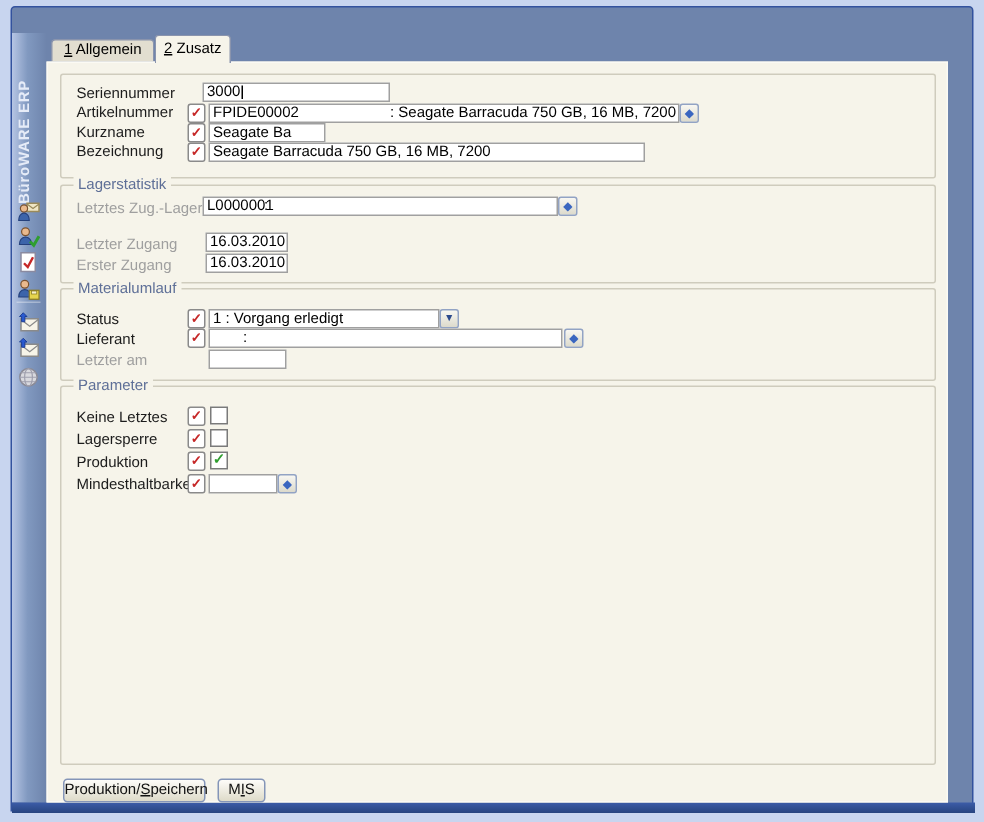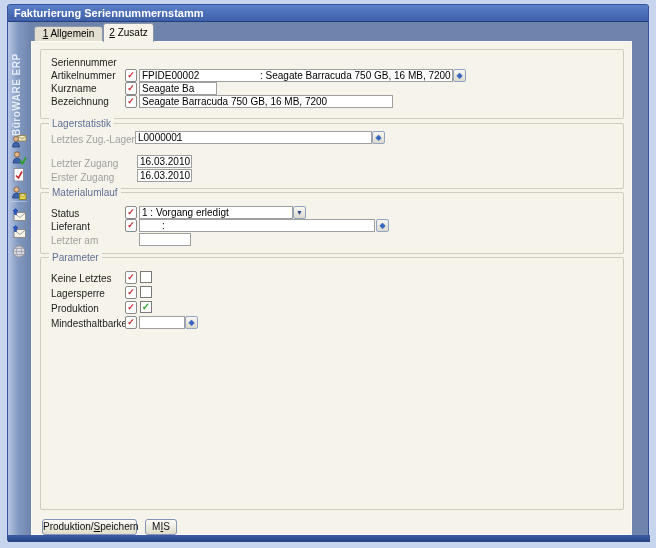--- a/index.html
+++ b/index.html
@@ -60,23 +60,20 @@
   .btn .accel { text-decoration: underline; }
   .bottomstrip { position: absolute; left: 0; top: 530px; width: 642px; height: 7px;
                  background: linear-gradient(#3c5ca8, #27447f); }
 </style>
 </head>
 <body>
 
 <div class="screen">
   <div class="window">
 
-    <div class="titlebar">
-      <span>Fakturierung Seriennummernstamm</span>
-    </div>
 
     <div class="sidebar">
       <div class="brand">BüroWARE ERP</div>
 
       <div class="side-icon" style="top:111px">
         <svg width="16" height="16" viewBox="0 0 16 16">
           <rect x="7" y="2.5" width="8" height="5.5" fill="#efe6c4" stroke="#9a8a5a" stroke-width="1"></rect>
           <path d="M7 3 L11 6 L15 3" fill="none" stroke="#9a8a5a" stroke-width="0.8"></path>
           <circle cx="5" cy="6" r="2.4" fill="#e9b98d" stroke="#7a5230" stroke-width="0.8"></circle>
           <path d="M1.5 14 Q1.5 9.5 5 9 Q8.5 9.5 8.5 14 Z" fill="#3c64aa" stroke="#24407c" stroke-width="0.8"></path>
@@ -135,33 +132,34 @@
     </div>
 
     <div class="panel">
 
       <div class="group" style="top:7px;height:70px">
         <div class="lbl" style="left:10px;top:7px">Seriennummer</div>
         <div class="lbl" style="left:10px;top:20px">Artikelnummer</div>
         <div class="lbl" style="left:10px;top:33px">Kurzname</div>
         <div class="lbl" style="left:10px;top:46px">Bezeichnung</div>
       </div>
+      <div class="field" style="left:103px;top:13px;width:125px"><span>3000</span><span class="caret"></span></div>
 
       <div class="checkbtn" style="left:93px;top:27px">✓</div>
       <div class="field" style="left:107px;top:27px;width:314px">
         <span>FPIDE00002</span>
         <span class="inner-desc">: Seagate Barracuda 750 GB, 16 MB, 7200</span>
       </div>
       <div class="spinbtn" style="left:421px;top:27px">◆</div>
 
       <div class="checkbtn" style="left:93px;top:40px">✓</div>
       <div class="field" style="left:107px;top:40px;width:78px">Seagate Ba</div>
 
       <div class="checkbtn" style="left:93px;top:53px">✓</div>
-      <div class="field" style="left:107px;top:53px;width:254px">Seagate Barracuda 750 GB, 16 MB, 7200</div>
+      <div class="field" style="left:107px;top:53px;width:291px">Seagate Barracuda 750 GB, 16 MB, 7200</div>
 
       <div class="group" style="top:81px;height:66px">
         <div class="group-title">Lagerstatistik</div>
         <div class="lbl disabled" style="left:10px;top:10px">Letztes Zug.-Lager</div>
         <div class="lbl disabled" style="left:10px;top:34px">Letzter Zugang</div>
         <div class="lbl disabled" style="left:10px;top:48px">Erster Zugang</div>
       </div>
       <div class="field" style="left:103px;top:89px;width:237px">
         <span>L0000001</span>
         <span class="inner-sep" style="left:40px">:</span>

